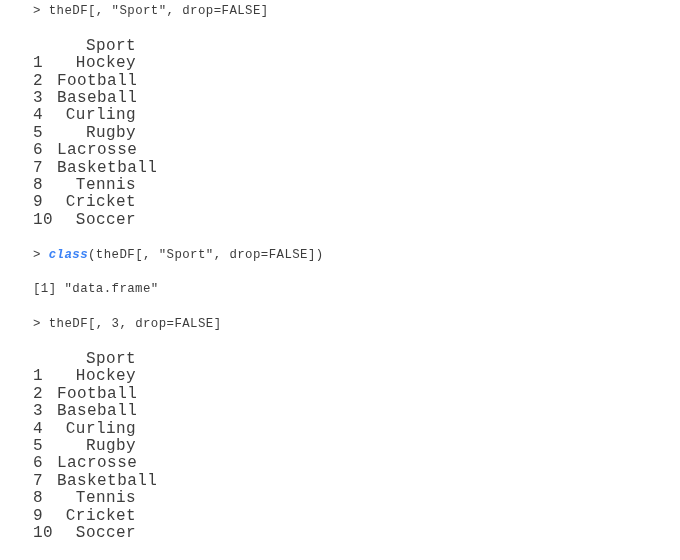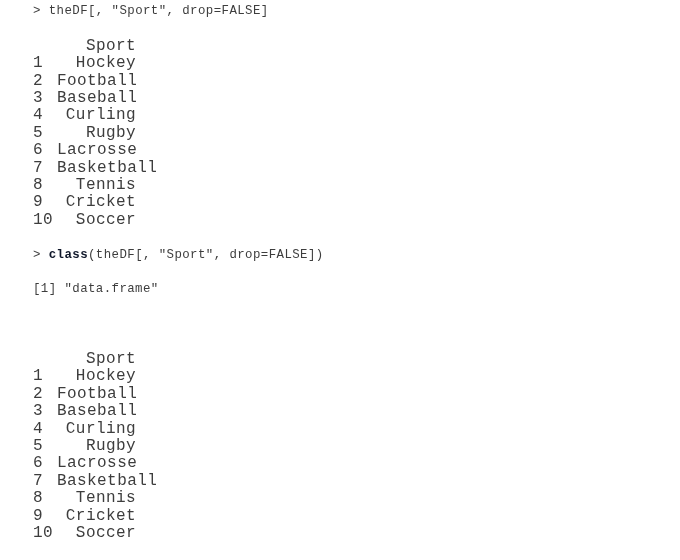--- a/index.html
+++ b/index.html
@@ -29,21 +29,22 @@
     line-height: 17.4px;
     white-space: pre;
     font-size: 12.4px;
     letter-spacing: 0.42px;
     color: #3d3d3d;
     font-family: "Liberation Mono", "DejaVu Sans Mono", monospace;
   }
   .line.blank { color: transparent; }
   .kw {
     font-weight: bold;
-    color: #0f172a;
+    color: #3b82f6;
+    font-style: italic;
   }
   
   .row {
     position: absolute;
     left: 33px;
     height: 17.4px;
     line-height: 17.4px;
     font-size: 16px;
     letter-spacing: 0.42px;
     color: #3d3d3d;
@@ -77,20 +78,21 @@
     <div class="row" style="top: 142.2px;"><span class="idx">6</span><span class="val">Lacrosse</span></div>
     <div class="row" style="top: 159.6px;"><span class="idx">7</span><span class="val">Basketball</span></div>
     <div class="row" style="top: 177px;"><span class="idx">8</span><span class="val">Tennis</span></div>
     <div class="row" style="top: 194.4px;"><span class="idx">9</span><span class="val">Cricket</span></div>
     <div class="row" style="top: 211.8px;"><span class="idx">10</span><span class="val">Soccer</span></div>
     <div class="line blank" style="top: 229.2px;">&nbsp;</div>
     <div class="line" style="top: 246.6px;"><span>&gt; </span><span class="kw">class</span><span>(theDF[, "Sport", drop=FALSE])</span></div>
     <div class="line blank" style="top: 264px;">&nbsp;</div>
     <div class="line" style="top: 281.4px;">[1] "data.frame"</div>
     <div class="line blank" style="top: 298.8px;">&nbsp;</div>
+    <div class="line" style="top: 316.2px;"><span>&gt; </span><span>theDF[, 3, drop=FALSE]</span></div>
     <div class="line blank" style="top: 333.6px;">&nbsp;</div>
     <div class="row header" style="top: 351px;"><span class="idx"></span><span class="val">Sport</span></div>
     <div class="row" style="top: 368.4px;"><span class="idx">1</span><span class="val">Hockey</span></div>
     <div class="row" style="top: 385.8px;"><span class="idx">2</span><span class="val">Football</span></div>
     <div class="row" style="top: 403.2px;"><span class="idx">3</span><span class="val">Baseball</span></div>
     <div class="row" style="top: 420.6px;"><span class="idx">4</span><span class="val">Curling</span></div>
     <div class="row" style="top: 438px;"><span class="idx">5</span><span class="val">Rugby</span></div>
     <div class="row" style="top: 455.4px;"><span class="idx">6</span><span class="val">Lacrosse</span></div>
     <div class="row" style="top: 472.8px;"><span class="idx">7</span><span class="val">Basketball</span></div>
     <div class="row" style="top: 490.2px;"><span class="idx">8</span><span class="val">Tennis</span></div>

